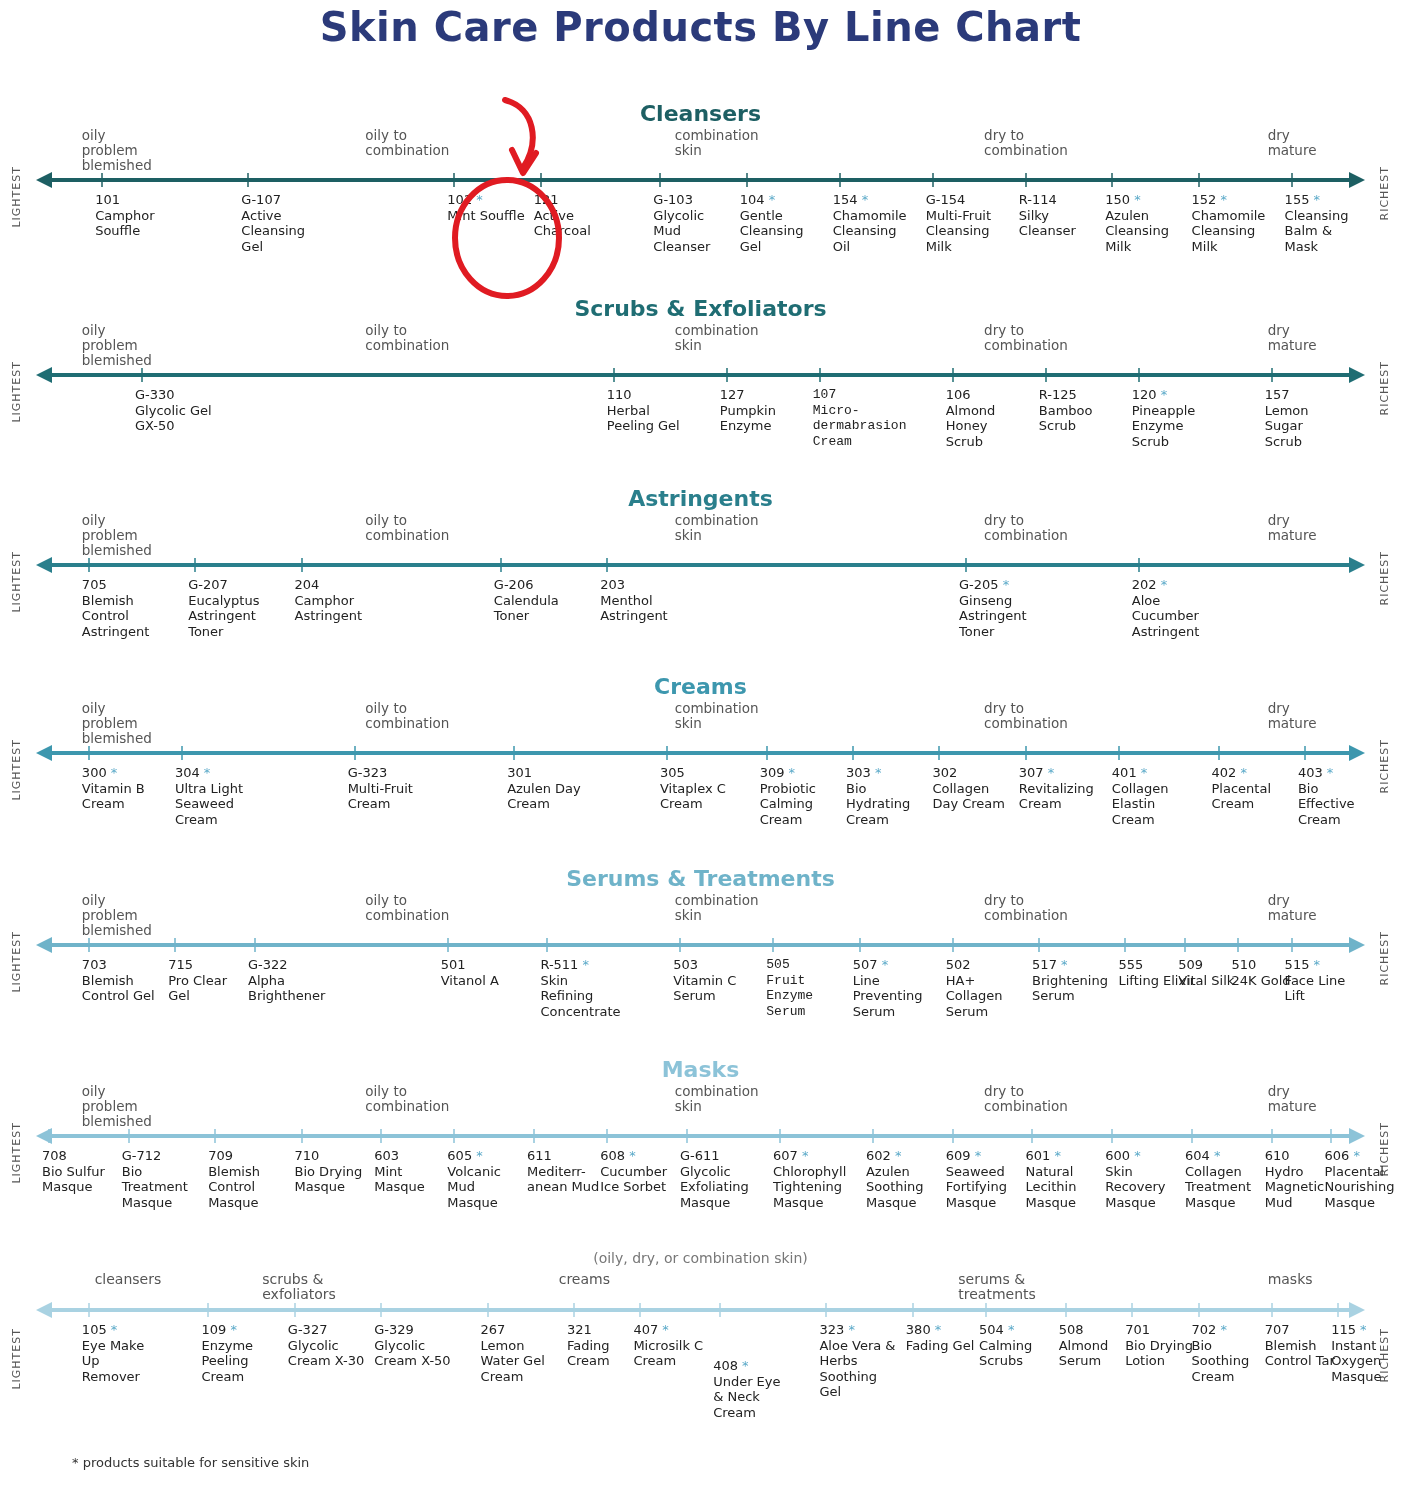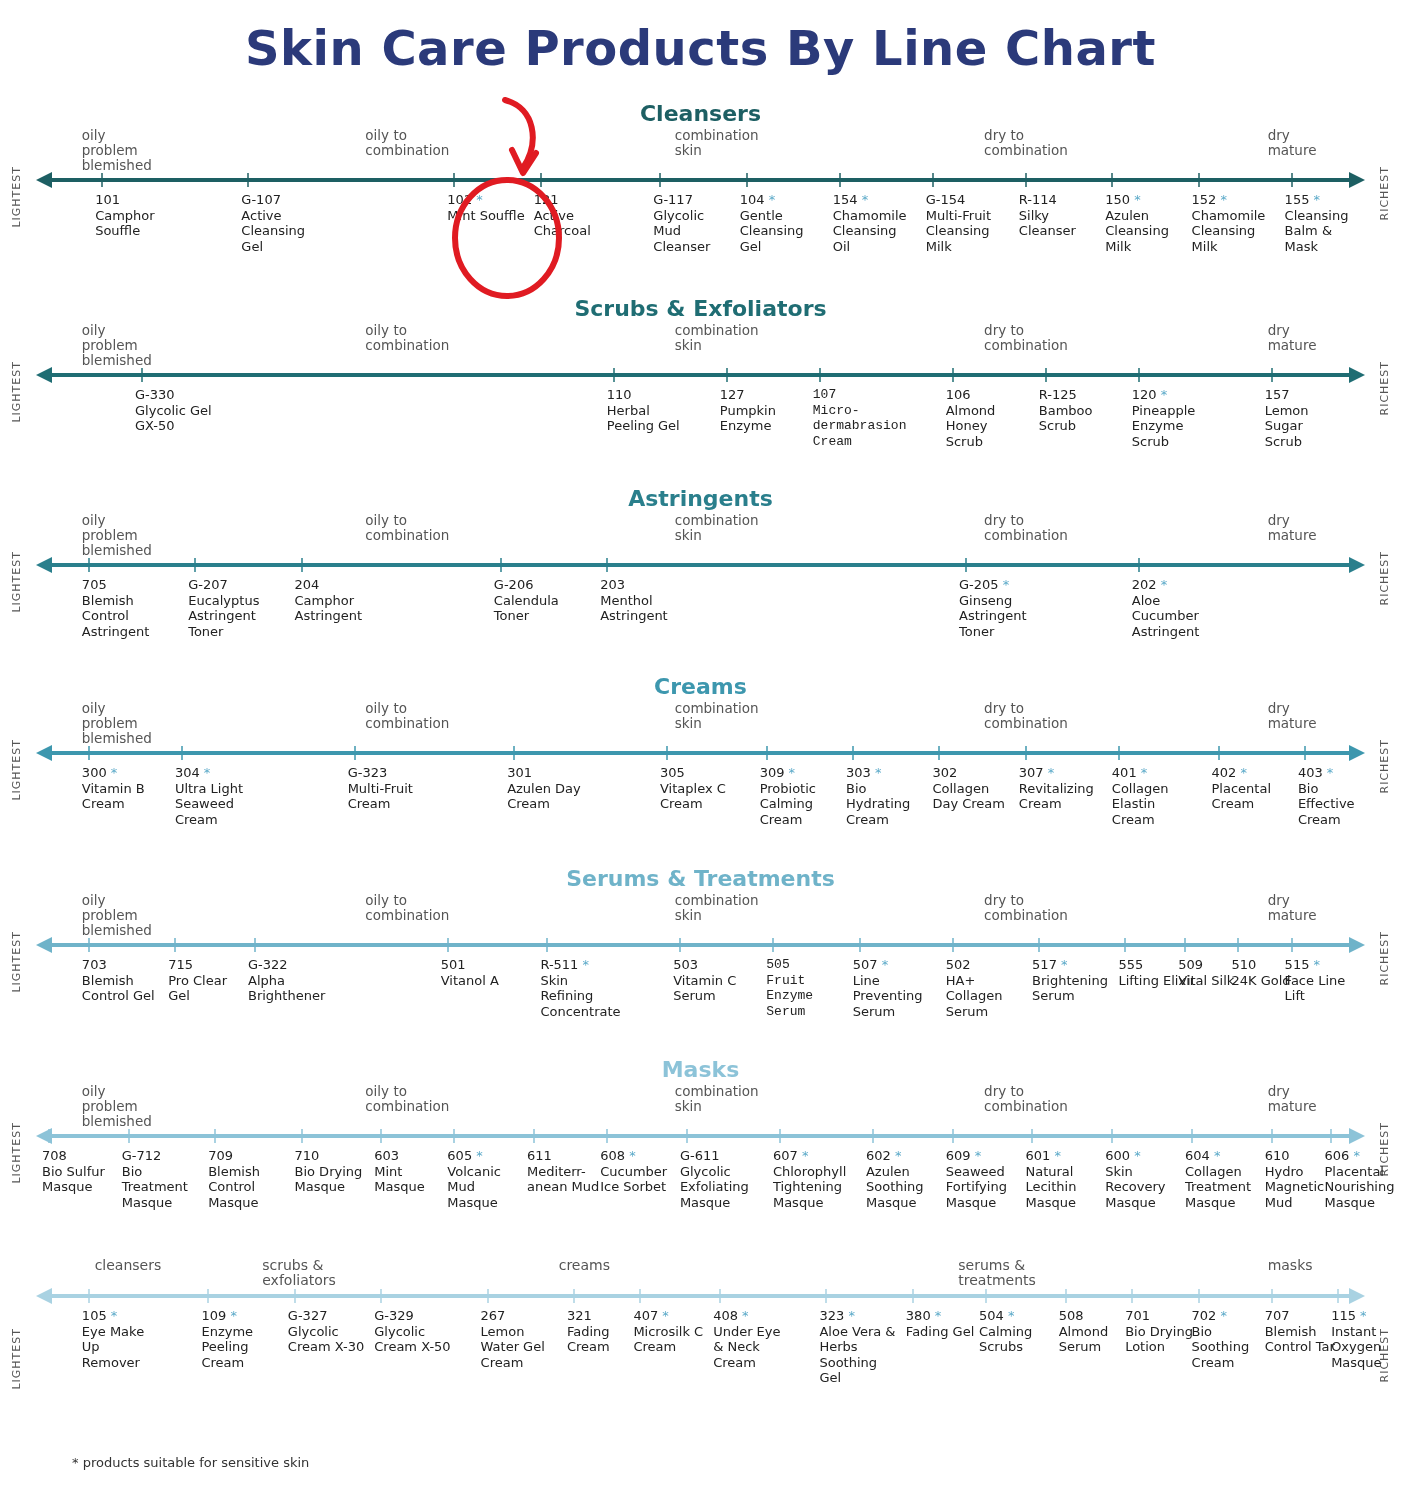--- a/index.html
+++ b/index.html
@@ -6,25 +6,25 @@
   body{
     width:1401px;height:1500px;background:#ffffff;
     font-family:"DejaVu Sans", sans-serif;
     color:#333;
     overflow:hidden;
   }
   .page{position:relative;width:1401px;height:1500px;}
 
   #main-title{
     text-align:center;
-    font-size:48px;
+    font-size:40px;
     font-weight:bold;
     color:#2b3a7a;
     letter-spacing:0.5px;
-    padding-top:20px;
+    padding-top:4px;
     font-family:"DejaVu Sans", sans-serif;
   }
 
   .section{position:relative;margin:0 0 0 0;}
   .section-title{
     text-align:center;
     font-size:22px;
     font-weight:bold;
     margin:0;
     padding:0;
@@ -120,21 +120,21 @@
           <div class="tick" style="background: rgb(29, 95, 99); left: calc(86.5% + 12px);"></div>
           <div class="tick" style="background: rgb(29, 95, 99); left: calc(93.5% + 12px);"></div>
         </div>
         <div class="side-label side-left" style="top: 66px;">LIGHTEST</div>
         <div class="side-label side-right" style="top: 66px;">RICHEST</div>
         <div class="items" style="height: 120px;">
           <div class="item" style="left: calc(4% + 6px); max-width: 78px;"><span class="code">101</span><br><span>Camphor Souffle</span></div>
           <div class="item" style="left: calc(15% + 6px); max-width: 78px;"><span class="code">G-107</span><br><span>Active Cleansing Gel</span></div>
           <div class="item" style="left: calc(30.5% + 6px); max-width: 78px;"><span class="code">102</span><span class="star"> *</span><br><span>Mint Souffle</span></div>
           <div class="item" style="left: calc(37% + 6px); max-width: 78px;"><span class="code">121</span><br><span>Active Charcoal</span></div>
-          <div class="item" style="left: calc(46% + 6px); max-width: 78px;"><span class="code">G-117</span><br><span>Glycolic Mud Cleanser</span></div>
+          <div class="item" style="left: calc(46% + 6px); max-width: 78px;"><span class="code">G-103</span><br><span>Glycolic Mud Cleanser</span></div>
           <div class="item" style="left: calc(52.5% + 6px); max-width: 78px;"><span class="code">104</span><span class="star"> *</span><br><span>Gentle Cleansing Gel</span></div>
           <div class="item" style="left: calc(59.5% + 6px); max-width: 78px;"><span class="code">154</span><span class="star"> *</span><br><span>Chamomile Cleansing Oil</span></div>
           <div class="item" style="left: calc(66.5% + 6px); max-width: 78px;"><span class="code">G-154</span><br><span>Multi-Fruit Cleansing Milk</span></div>
           <div class="item" style="left: calc(73.5% + 6px); max-width: 78px;"><span class="code">R-114</span><br><span>Silky Cleanser</span></div>
           <div class="item" style="left: calc(80% + 6px); max-width: 78px;"><span class="code">150</span><span class="star"> *</span><br><span>Azulen Cleansing Milk</span></div>
           <div class="item" style="left: calc(86.5% + 6px); max-width: 78px;"><span class="code">152</span><span class="star"> *</span><br><span>Chamomile Cleansing Milk</span></div>
           <div class="item" style="left: calc(93.5% + 6px); max-width: 78px;"><span class="code">155</span><span class="star"> *</span><br><span>Cleansing Balm &amp; Mask</span></div>
         </div>
       </div>
       <div class="section" style="position: absolute; left: 0px; right: 0px; top: 295px;">
@@ -372,20 +372,21 @@
           <div class="item" style="left: calc(62% + 6px); max-width: 78px;"><span class="code">602</span><span class="star"> *</span><br><span>Azulen Soothing Masque</span></div>
           <div class="item" style="left: calc(68% + 6px); max-width: 78px;"><span class="code">609</span><span class="star"> *</span><br><span>Seaweed Fortifying Masque</span></div>
           <div class="item" style="left: calc(74% + 6px); max-width: 78px;"><span class="code">601</span><span class="star"> *</span><br><span>Natural Lecithin Masque</span></div>
           <div class="item" style="left: calc(80% + 6px); max-width: 78px;"><span class="code">600</span><span class="star"> *</span><br><span>Skin Recovery Masque</span></div>
           <div class="item" style="left: calc(86% + 6px); max-width: 78px;"><span class="code">604</span><span class="star"> *</span><br><span>Collagen Treatment Masque</span></div>
           <div class="item" style="left: calc(92% + 6px); max-width: 78px;"><span class="code">610</span><br><span>Hydro Magnetic Mud</span></div>
           <div class="item" style="left: calc(96.5% + 6px); max-width: 78px;"><span class="code">606</span><span class="star"> *</span><br><span>Placental Nourishing Masque</span></div>
         </div>
       </div>
       <div class="section" style="position: absolute; left: 0px; right: 0px; top: 1252px;">
+        <div class="subtitle">(oily, dry, or combination skin)</div>
         <div class="zone-row" style="height: 36px;">
           <div class="zone" style="left: 3%; top: 6px; font-size: 14px;">cleansers</div>
           <div class="zone" style="left: 16%; top: 6px; font-size: 14px;">scrubs &amp;
 exfoliators</div>
           <div class="zone" style="left: 39%; top: 6px; font-size: 14px;">creams</div>
           <div class="zone" style="left: 70%; top: 6px; font-size: 14px;">serums &amp;
 treatments</div>
           <div class="zone" style="left: 94%; top: 6px; font-size: 14px;">masks</div>
         </div>
         <div class="axis-wrap" style="color: rgb(169, 210, 226);">
@@ -412,21 +413,21 @@
         <div class="side-label side-left" style="top: 76px;">LIGHTEST</div>
         <div class="side-label side-right" style="top: 76px;">RICHEST</div>
         <div class="items" style="height: 120px;">
           <div class="item" style="left: calc(3% + 6px); max-width: 78px;"><span class="code">105</span><span class="star"> *</span><br><span>Eye Make Up Remover</span></div>
           <div class="item" style="left: calc(12% + 6px); max-width: 78px;"><span class="code">109</span><span class="star"> *</span><br><span>Enzyme Peeling Cream</span></div>
           <div class="item" style="left: calc(18.5% + 6px); max-width: 78px;"><span class="code">G-327</span><br><span>Glycolic Cream X-30</span></div>
           <div class="item" style="left: calc(25% + 6px); max-width: 78px;"><span class="code">G-329</span><br><span>Glycolic Cream X-50</span></div>
           <div class="item" style="left: calc(33% + 6px); max-width: 78px;"><span class="code">267</span><br><span>Lemon Water Gel Cream</span></div>
           <div class="item" style="left: calc(39.5% + 6px); max-width: 78px;"><span class="code">321</span><br><span>Fading Cream</span></div>
           <div class="item" style="left: calc(44.5% + 6px); max-width: 78px;"><span class="code">407</span><span class="star"> *</span><br><span>Microsilk C Cream</span></div>
-          <div class="item" style="left: calc(50.5% + 6px); max-width: 78px;"><span class="code">408</span><span class="star"> *</span><br><span>Under Eye &amp; Neck Cream</span></div>
+          <div class="item" style="left: calc(50.5% + 6px); max-width: 78px; margin-top: 36px;"><span class="code">408</span><span class="star"> *</span><br><span>Under Eye &amp; Neck Cream</span></div>
           <div class="item" style="left: calc(58.5% + 6px); max-width: 78px;"><span class="code">323</span><span class="star"> *</span><br><span>Aloe Vera &amp; Herbs Soothing Gel</span></div>
           <div class="item" style="left: calc(65% + 6px); max-width: 78px;"><span class="code">380</span><span class="star"> *</span><br><span>Fading Gel</span></div>
           <div class="item" style="left: calc(70.5% + 6px); max-width: 78px;"><span class="code">504</span><span class="star"> *</span><br><span>Calming Scrubs</span></div>
           <div class="item" style="left: calc(76.5% + 6px); max-width: 78px;"><span class="code">508</span><br><span>Almond Serum</span></div>
           <div class="item" style="left: calc(81.5% + 6px); max-width: 78px;"><span class="code">701</span><br><span>Bio Drying Lotion</span></div>
           <div class="item" style="left: calc(86.5% + 6px); max-width: 78px;"><span class="code">702</span><span class="star"> *</span><br><span>Bio Soothing Cream</span></div>
           <div class="item" style="left: calc(92% + 6px); max-width: 78px;"><span class="code">707</span><br><span>Blemish Control Tar</span></div>
           <div class="item" style="left: calc(97% + 6px); max-width: 78px;"><span class="code">115</span><span class="star"> *</span><br><span>Instant Oxygen Masque</span></div>
         </div>
       </div>

